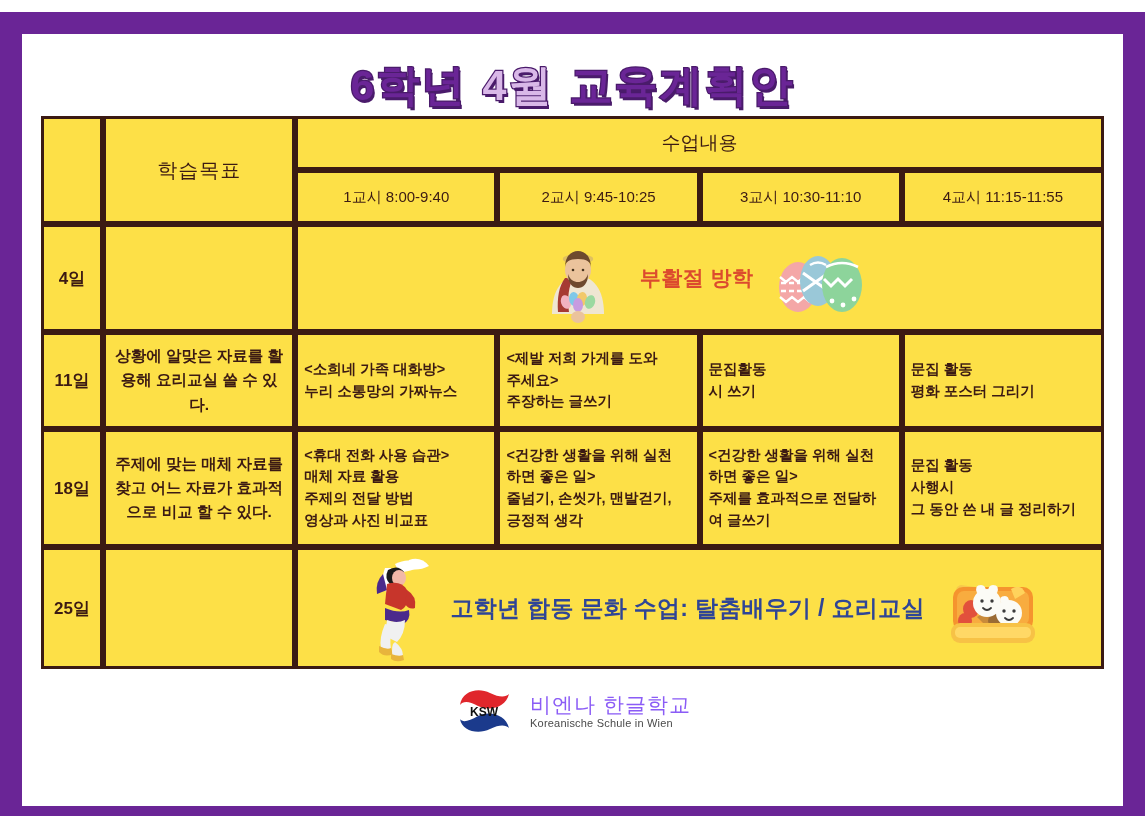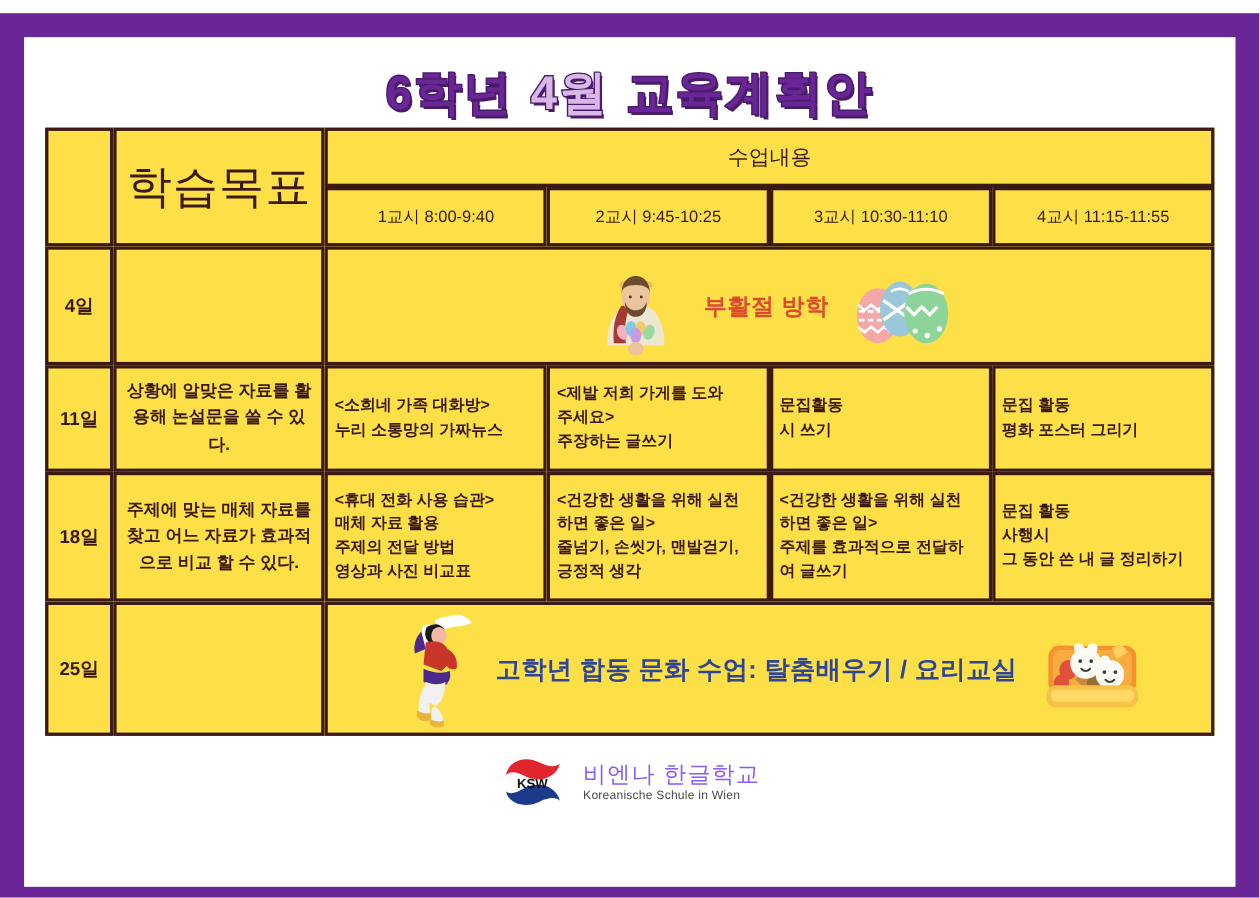--- a/index.html
+++ b/index.html
@@ -79,21 +79,21 @@
   col.c-goal  { width: 192px; }
   col.c-p     { width: 202px; }
 
   .cell-day {
     text-align: center;
     font-weight: bold;
     font-size: 17px;
   }
   .cell-goal-head {
     text-align: center;
-    font-size: 41px;
+    font-size: 20px;
     vertical-align: middle;
     letter-spacing: 1px;
   }
   .cell-content-head {
     text-align: center;
     font-size: 19px;
     height: 54px;
   }
   .cell-period-head {
     text-align: center;
@@ -250,21 +250,21 @@
                 <circle cx="84" cy="60" r="2.4" fill="#FFFFFF"></circle>
                 <path d="M56 28 q16 -8 32 0" stroke="#FFFFFF" stroke-width="2.6" fill="none"></path>
               </svg>
             </span>
           </div>
         </td>
       </tr>
 
       <tr class="row-11">
         <td class="cell-day">11일</td>
-        <td class="cell-goal">상황에 알맞은 자료를 활용해 논설문을 쓸 수 있다.</td>
+        <td class="cell-goal">상황에 알맞은 자료를 활용해 요리교실 쓸 수 있다.</td>
         <td class="cell-task">
           <span class="ln">&lt;소희네 가족 대화방&gt;</span>
           <span class="ln">누리 소통망의 가짜뉴스</span>
         </td>
         <td class="cell-task">
           <span class="ln">&lt;제발 저희 가게를 도와</span>
           <span class="ln">주세요&gt;</span>
           <span class="ln">주장하는 글쓰기</span>
         </td>
         <td class="cell-task">

